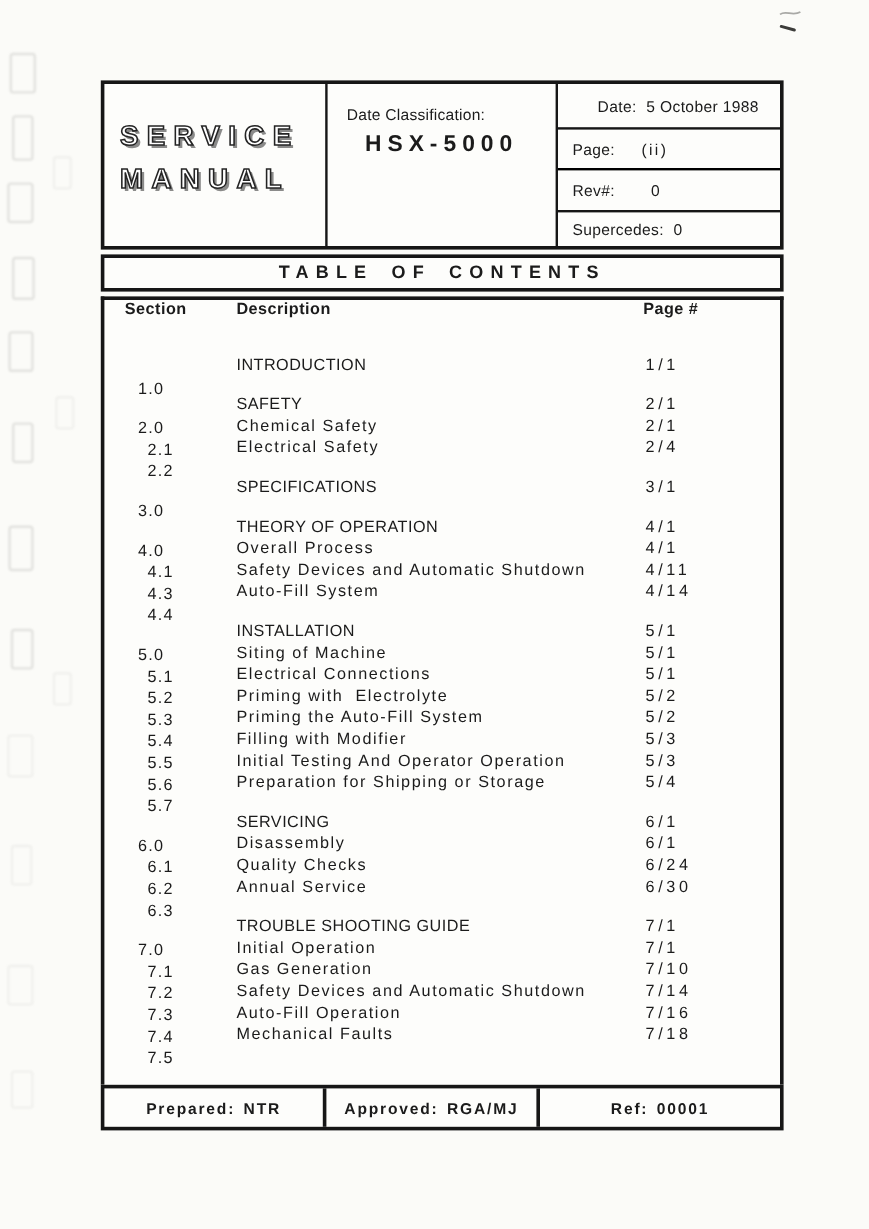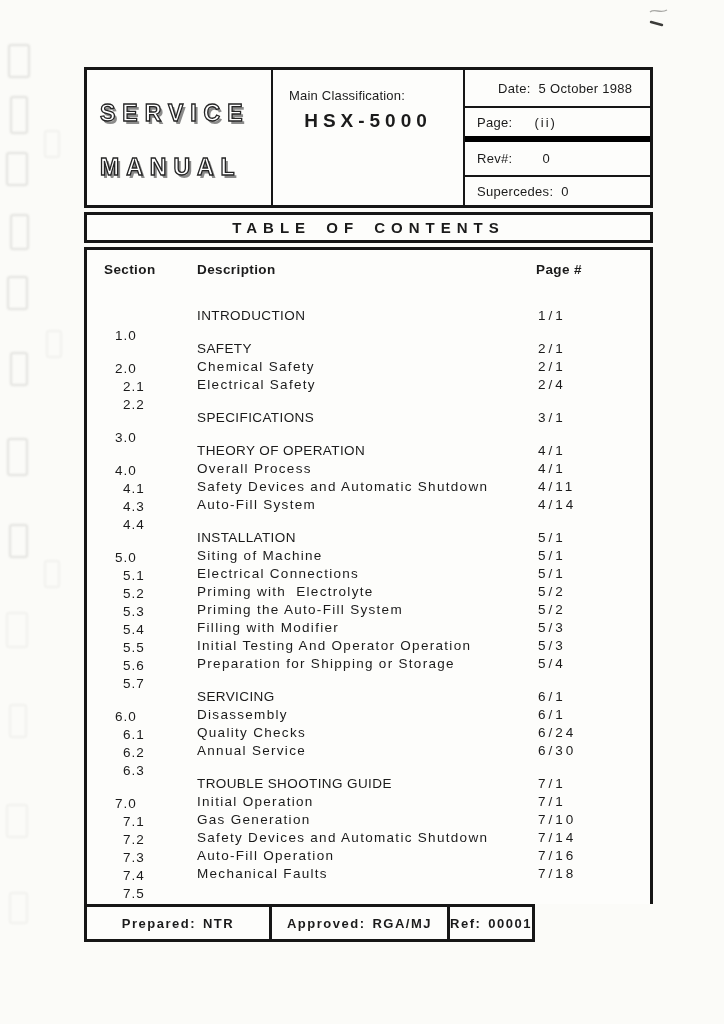--- a/index.html
+++ b/index.html
@@ -36,76 +36,75 @@
     left: 13px;
     font-size: 23px;
     font-weight: bold;
     letter-spacing: 7px;
     color: #ffffff;
     -webkit-text-stroke: 1.3px #242424;
     text-shadow: 2.5px 2.5px 0 rgba(45,45,45,0.55);
     white-space: nowrap;
   }
   #title-line1 { top: 30px; }
-  #title-line2 { top: 84px; text-align: center; }
+  #title-line2 { top: 66px; text-align: center; }
 
   .class-label {
     position: absolute; left: 16px; top: 18px;
     font-size: 13px; letter-spacing: 0.2px;
   }
   .model-number {
     position: absolute; left: 0; top: 40px; width: 100%;
     text-align: center; font-size: 19px; font-weight: bold; letter-spacing: 5px;
   }
   .meta-row {
     position: absolute; left: 0; width: 100%;
     box-sizing: border-box; padding-left: 12px;
     display: flex; align-items: center;
     font-size: 13px; letter-spacing: 0.3px;
   }
   #meta-row-date { top: 0; height: 38px; border-bottom: 2px solid #161616; padding-left: 33px; }
-  #meta-row-page { top: 38px; height: 34px; border-bottom: 6px solid #000000; }
+  #meta-row-page { top: 38px; height: 34px; border-bottom: 2px solid #000000; }
   #meta-row-rev  { top: 72px; height: 35px; border-bottom: 2px solid #161616; }
   #meta-row-sup  { top: 107px; height: 28px; }
   .meta-value { margin-left: 8px; }
   #meta-row-page .meta-value { margin-left: 22px; letter-spacing: 2px; }
   #meta-row-rev .meta-value { margin-left: 30px; }
 
   
   #toc-banner {
     left: 84px; top: 212px; width: 569px; height: 31px;
     display: flex; align-items: center; justify-content: center;
     font-size: 15px; font-weight: bold; letter-spacing: 6px; word-spacing: 5px;
     white-space: nowrap;
   }
 
   
   #content-box {
     left: 84px; top: 247px; width: 569px; height: 657px;
     border-bottom: none;
-    padding-top: 12px;
   }
   .cols-header {
     position: relative; height: 18px; margin-bottom: 28px;
     font-size: 13.5px; font-weight: bold; letter-spacing: 0.4px;
   }
   .col-section { position: absolute; left: 17px; }
   .col-desc    { position: absolute; left: 110px; }
   .col-page    { position: absolute; left: 449px; }
 
   .toc-group { margin-bottom: 15px; }
   .toc-row { position: relative; height: 18px; font-size: 13.5px; }
   .toc-row .num  { position: absolute; left: 28px; letter-spacing: 1px; margin-top: 20px; }
   .toc-row.minor .num { left: 36px; }
   .toc-row .desc { position: absolute; left: 110px; letter-spacing: 1.3px; white-space: pre; }
   .toc-row.major .desc { letter-spacing: 0.4px; }
   .toc-row .page { position: absolute; left: 451px; letter-spacing: 3px; }
 
   
-  #footer-box { left: 84px; top: 904px; width: 451px; height: 38px; display: flex; }
+  #footer-box { left: 84px; top: 904px; width: 569px; height: 38px; display: flex; }
   .fcell {
     box-sizing: border-box; display: flex; align-items: center; justify-content: center;
     font-size: 13px; font-weight: bold; letter-spacing: 1.5px; white-space: nowrap;
   }
   #fcell-prepared { width: 185px; border-right: 3px solid #161616; }
   #fcell-approved { width: 178px; border-right: 3px solid #161616; }
   #fcell-ref { flex: 1; text-align: right; }
   .fcell .meta-value { margin-left: 7px; }
 
   
@@ -146,21 +145,21 @@
     <path d="M8 7 C 13 3, 18 9, 25 5" stroke="#a9a9a6" stroke-width="1.4" fill="none"></path>
     <path d="M9 17 l 11 3" stroke="#3c3c3a" stroke-width="2.4" fill="none" stroke-linecap="round"></path>
   </svg>
 
   <div class="box" id="header-box">
     <div class="hcell" id="hcell-title">
       <div class="outline-title" id="title-line1">SERVICE</div>
       <div class="outline-title" id="title-line2">MANUAL</div>
     </div>
     <div class="hcell" id="hcell-class">
-      <div class="class-label">Main Classification:</div>
+      <div class="class-label">Date Classification:</div>
       <div class="model-number">HSX-5000</div>
     </div>
     <div class="hcell" id="hcell-meta">
       <div class="meta-row" id="meta-row-date">
         <span>Date:</span>
         <span class="meta-value">5 October 1988</span>
       </div>
       <div class="meta-row" id="meta-row-page">
         <span>Page:</span>
         <span class="meta-value">(ii)</span>

